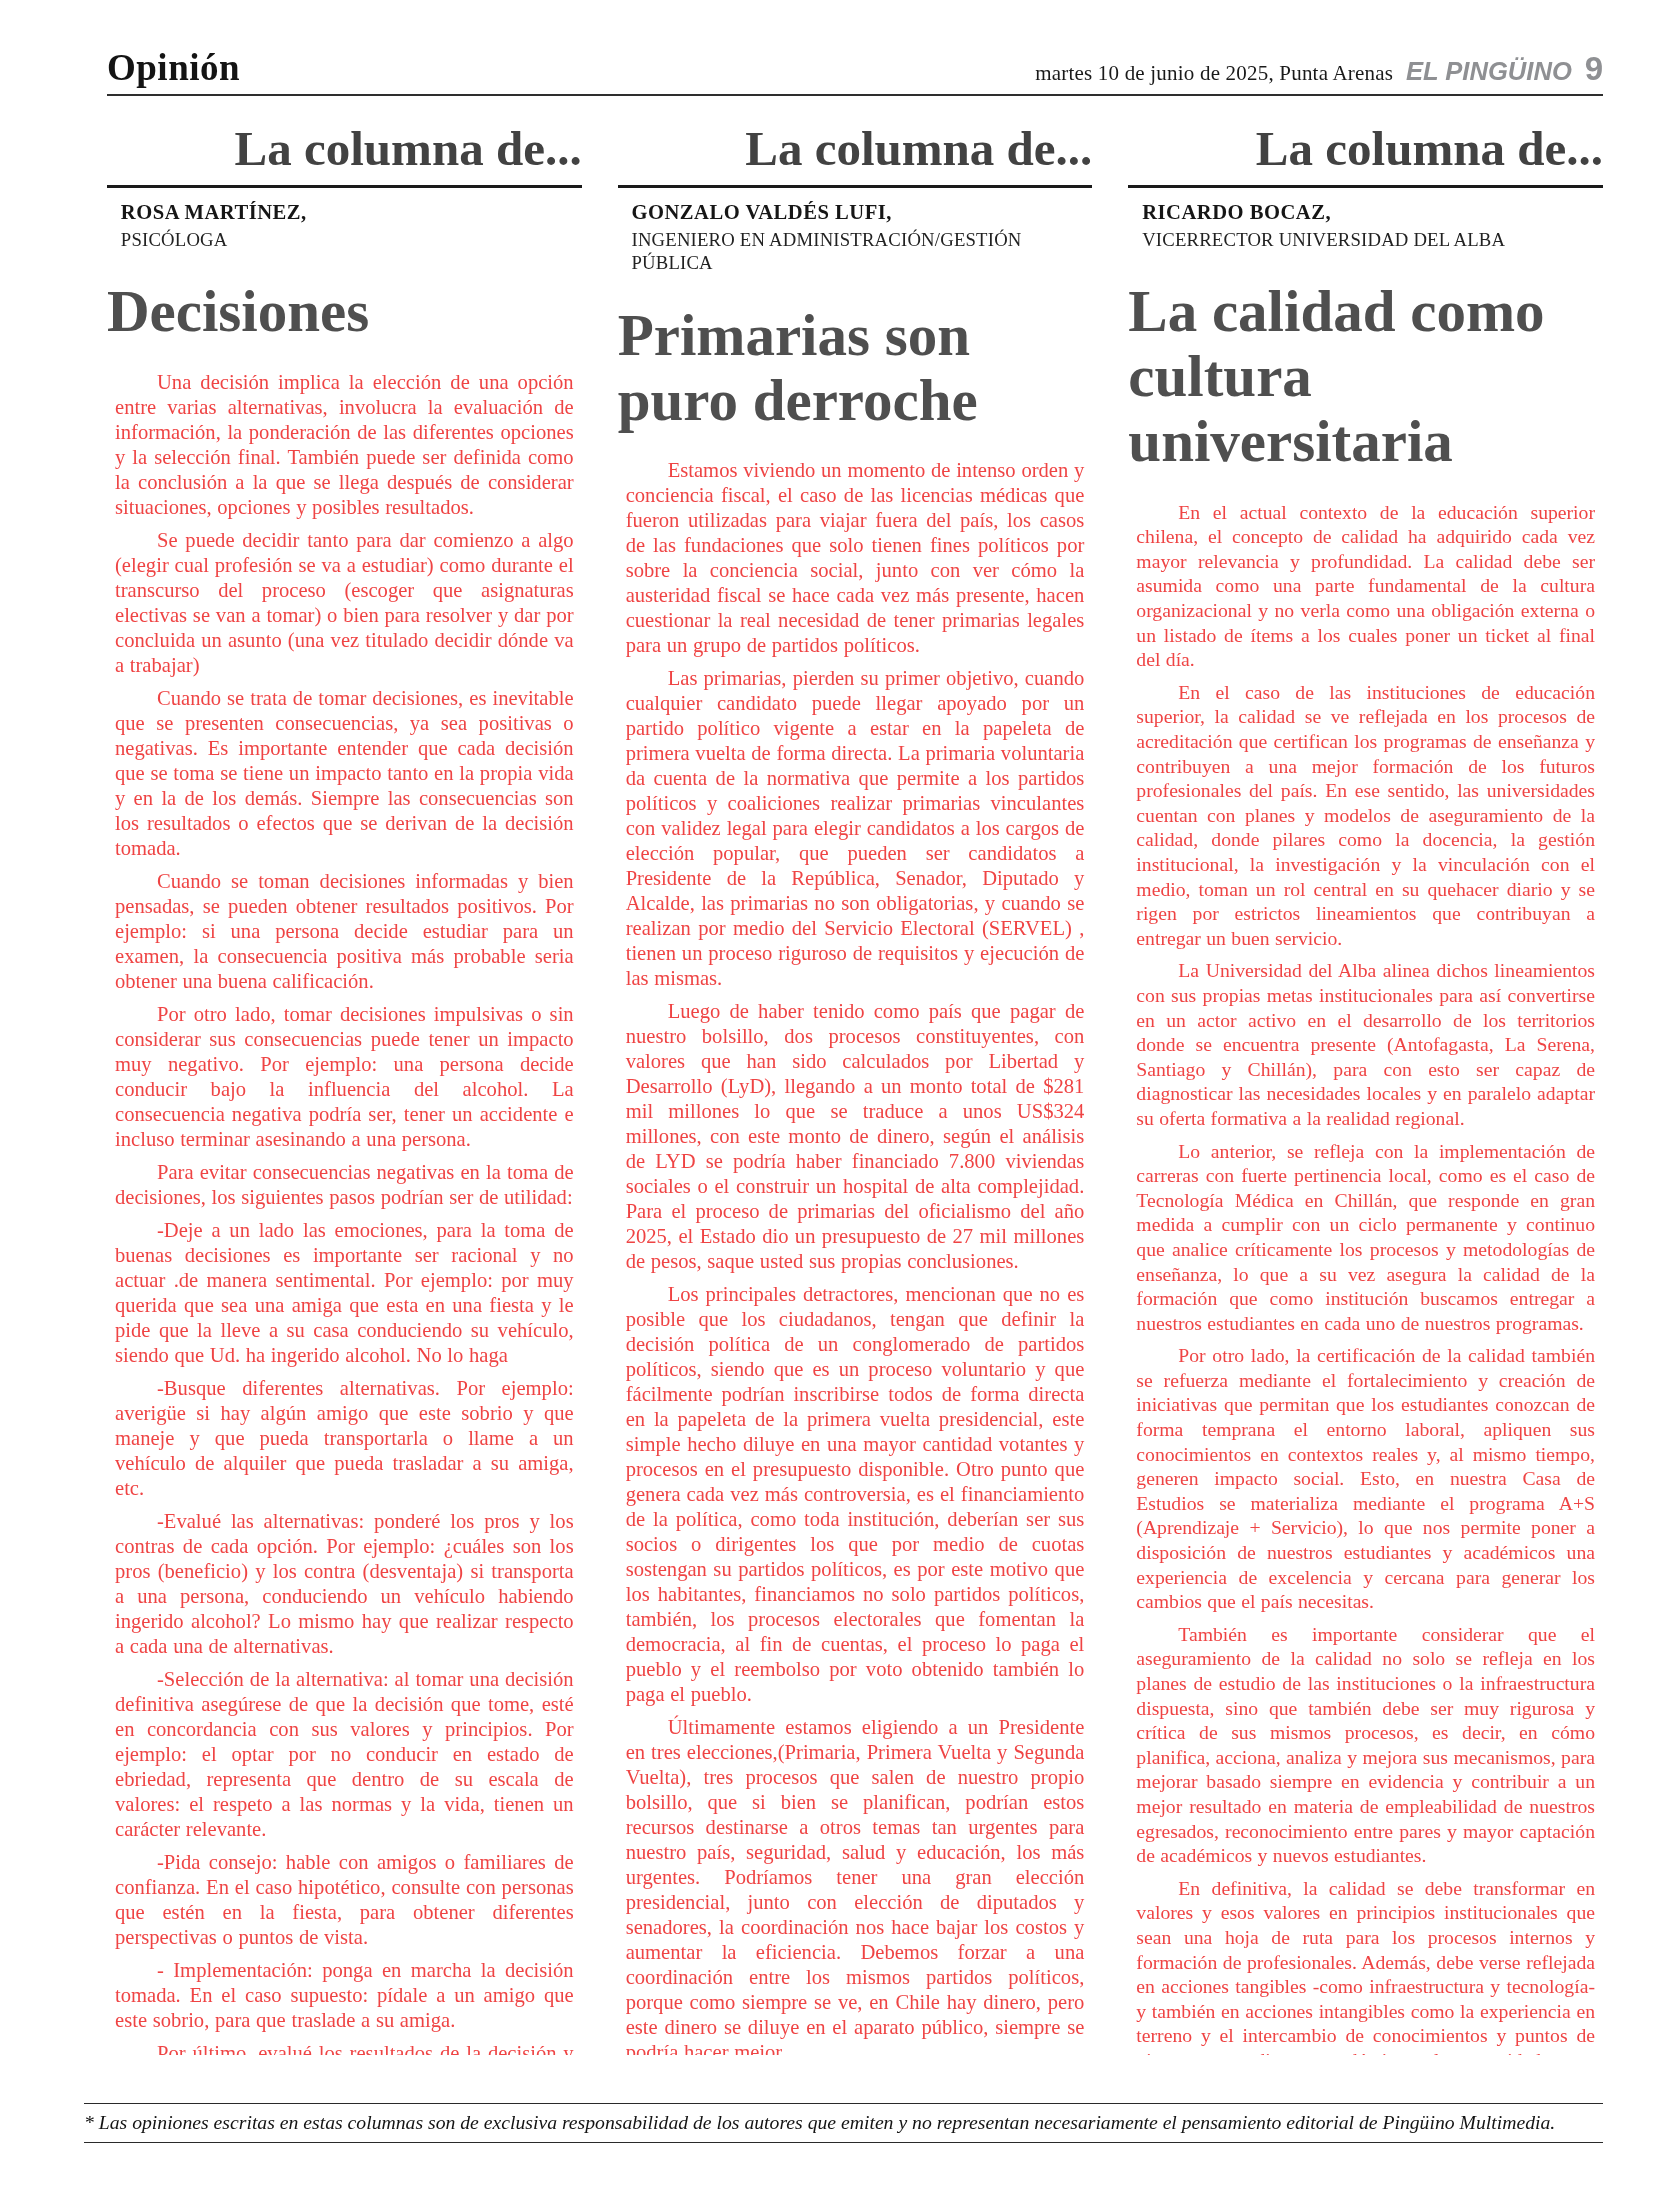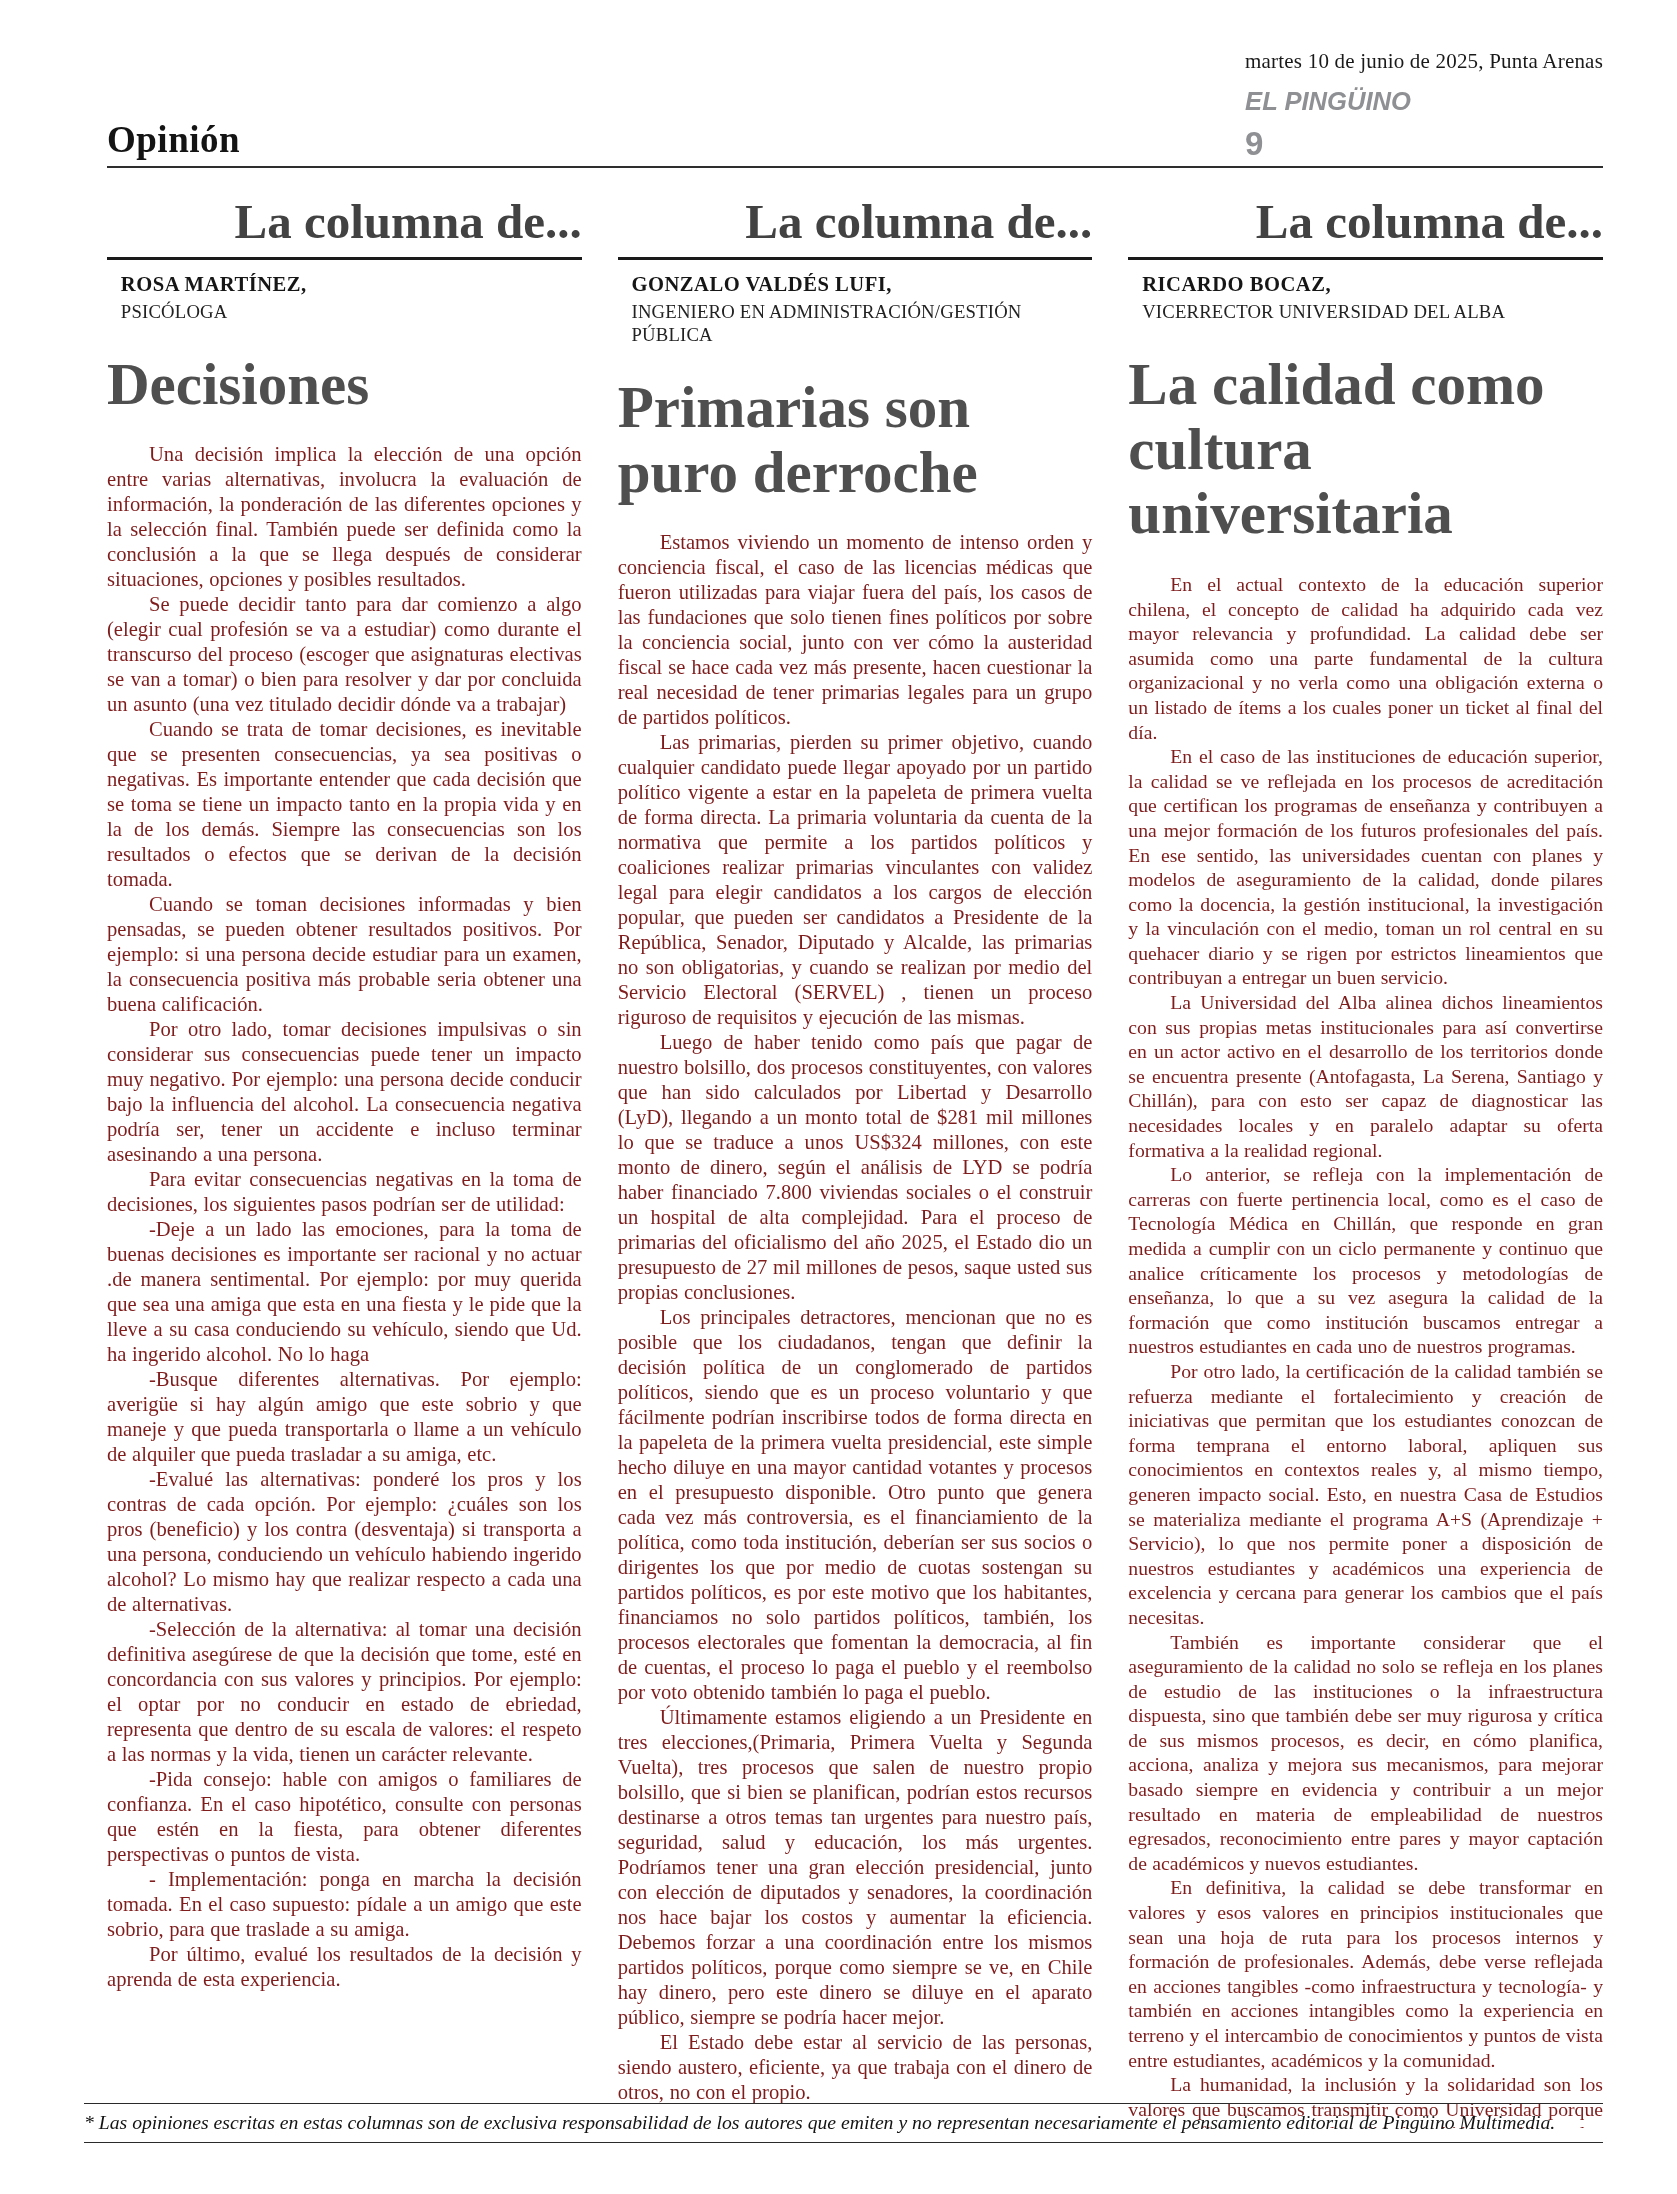--- a/index.html
+++ b/index.html
@@ -22,21 +22,21 @@
     border-bottom: 2px solid #2e2e2e;
     padding-bottom: 7.9px;
   }
   .section-title {
     font-size: 37px;
     font-weight: bold;
     color: #141414;
     letter-spacing: 0.5px;
     line-height: 1;
   }
-  .mast-right { display: flex; align-items: baseline; gap: 12.8px; flex-direction: column; }
+  .mast-right { display: flex; align-items: baseline; gap: 12.8px; }
   .dateline { font-size: 21px; color: #1a1a1a; letter-spacing: 0.2px; }
   .brand {
     font-family: "Liberation Sans", sans-serif;
     font-weight: bold;
     font-style: italic;
     font-size: 25.6px;
     color: #8f9093;
     letter-spacing: 0px;
     text-align: center;
   }
@@ -83,29 +83,29 @@
     margin-top: 2.9px;
   }
   .article-title {
     font-size: 59px;
     font-weight: bold;
     color: #4f4f4f;
     line-height: 1.1;
     margin: 28.5px 0 25.6px 0;
   }
   .body p {
-    margin: 0;
+    margin: 8px;
     font-size: 20.6px;
     line-height: 25px;
     text-align: justify;
     text-indent: 42px;
     hyphens: auto;
     -webkit-hyphens: auto;
     word-spacing: 0.5px;
-    color: #7f1d1d;
+    color: #ef4444;
   }
   .col-article:nth-child(3) .body p { font-size: 19.7px; line-height: 24.6px; }
   
   .footer {
     position: absolute;
     left: 84px;
     right: 74px;
     bottom: 51px;
     border-top: 1.5px solid #2a2a2a;
     border-bottom: 1.5px solid #2a2a2a;

